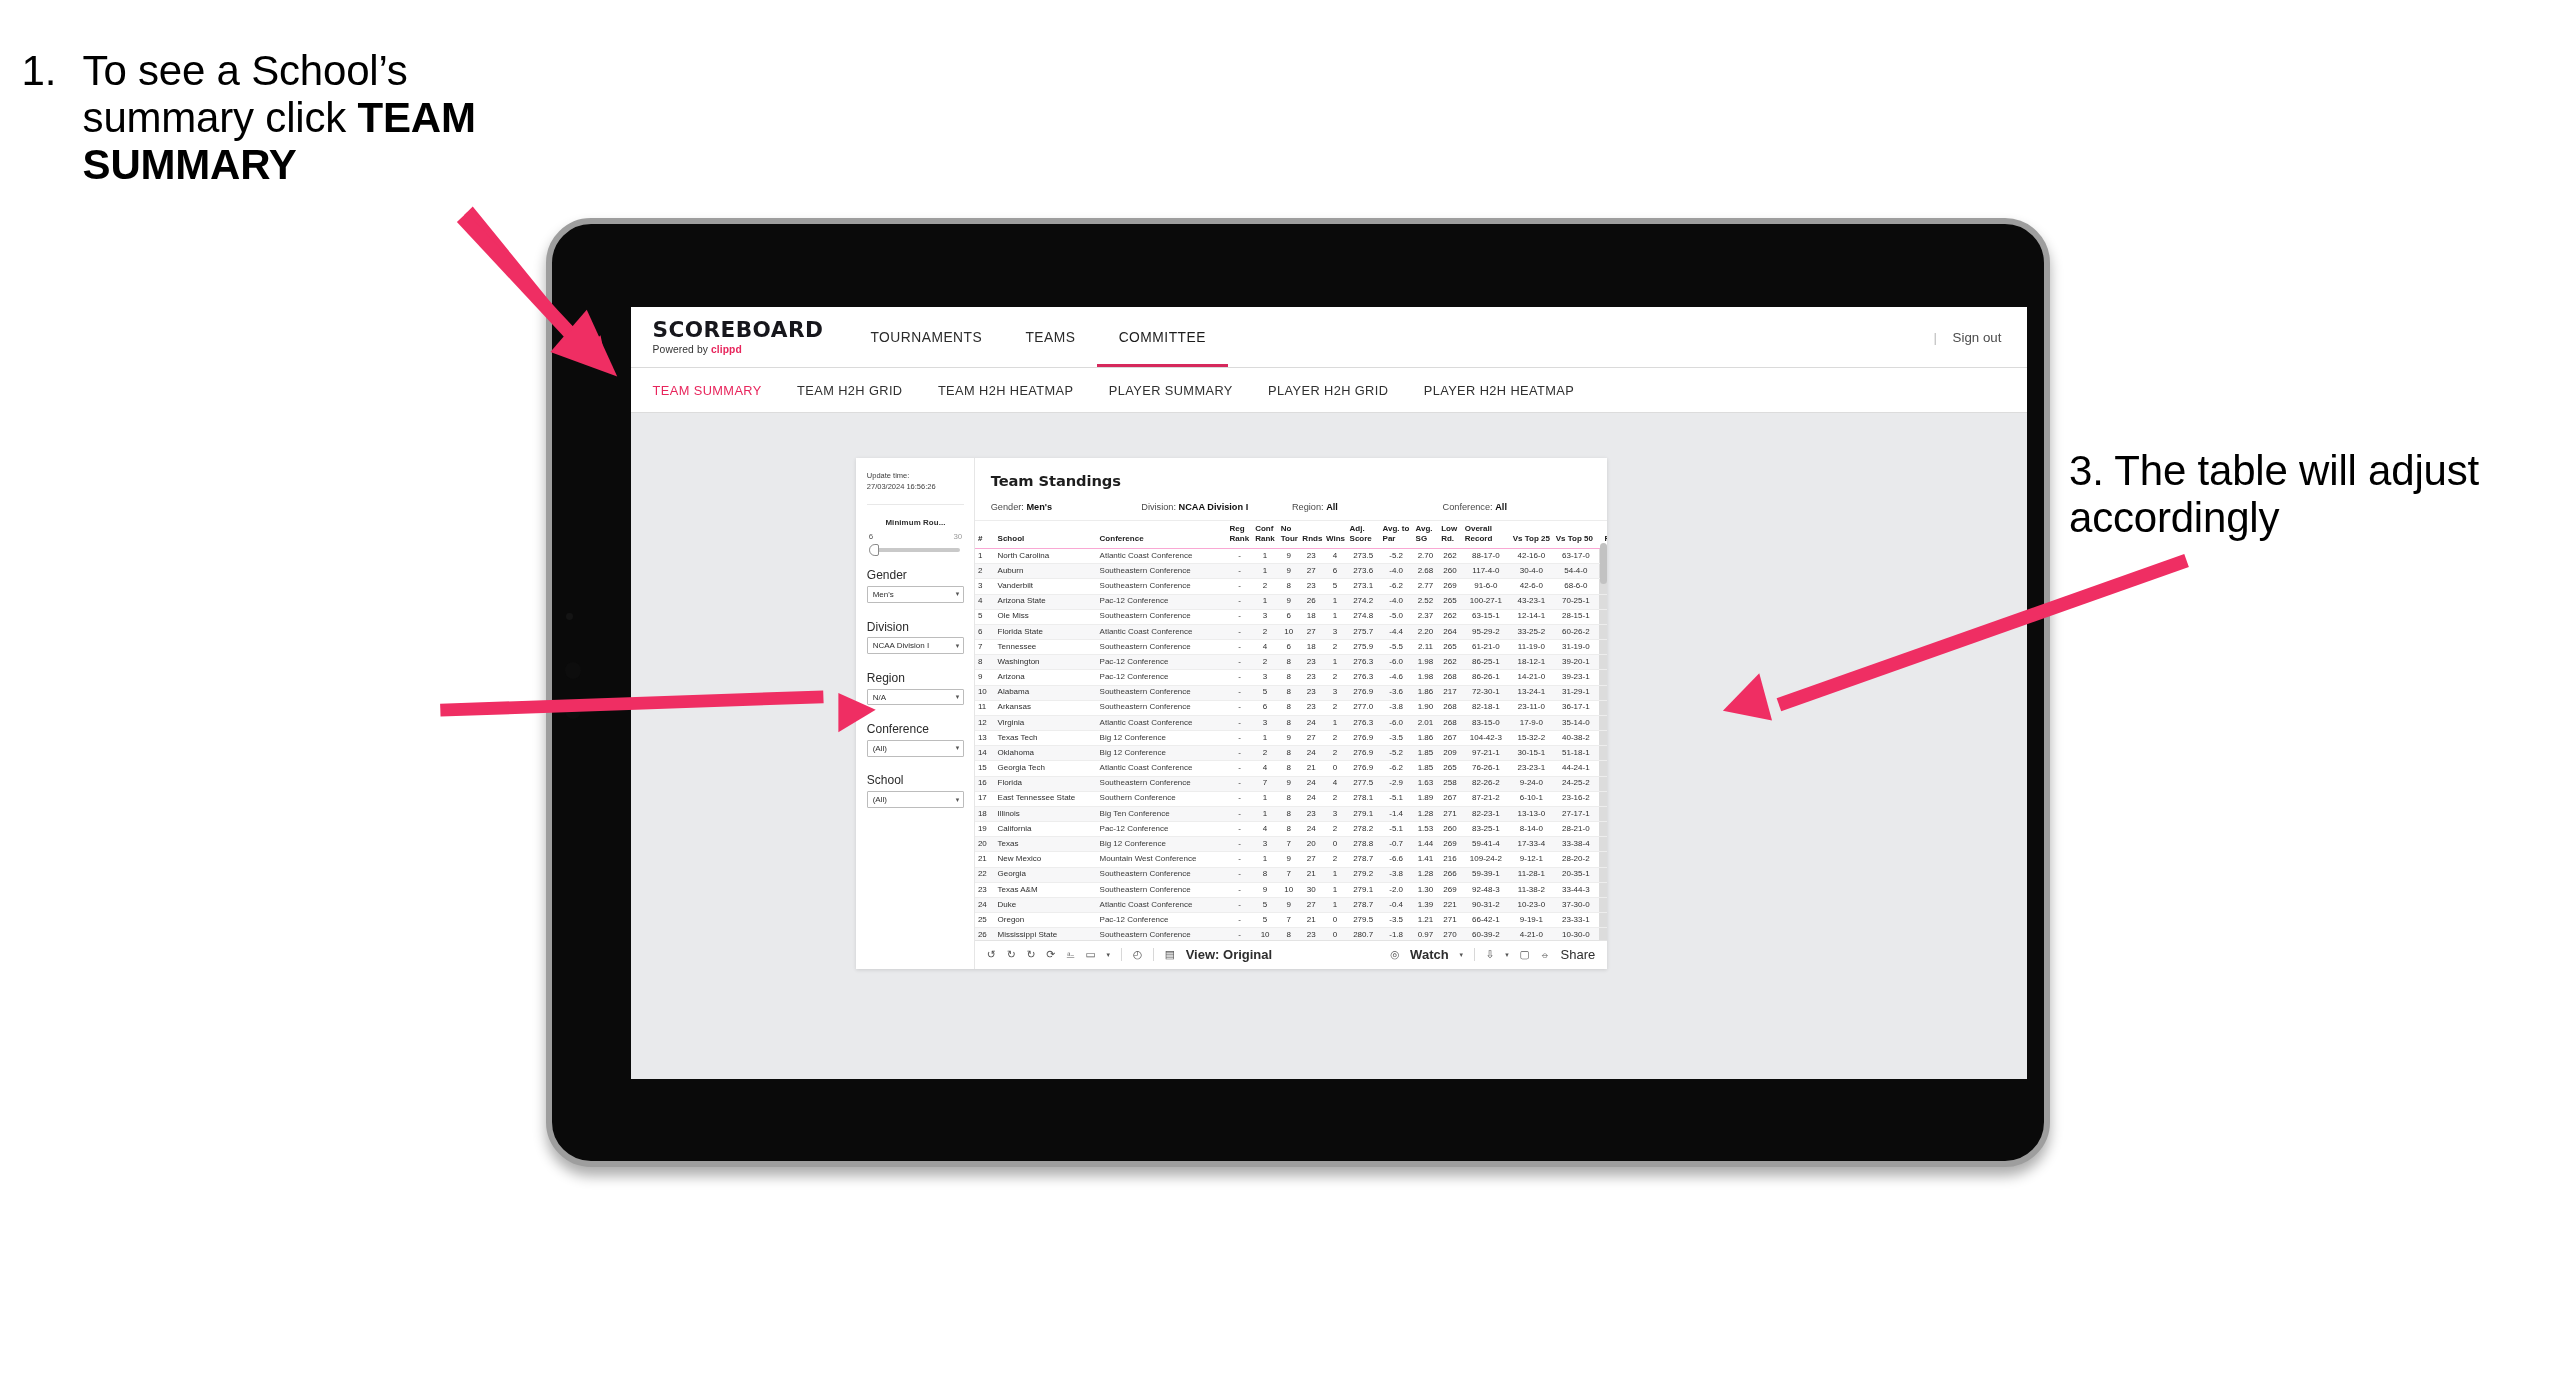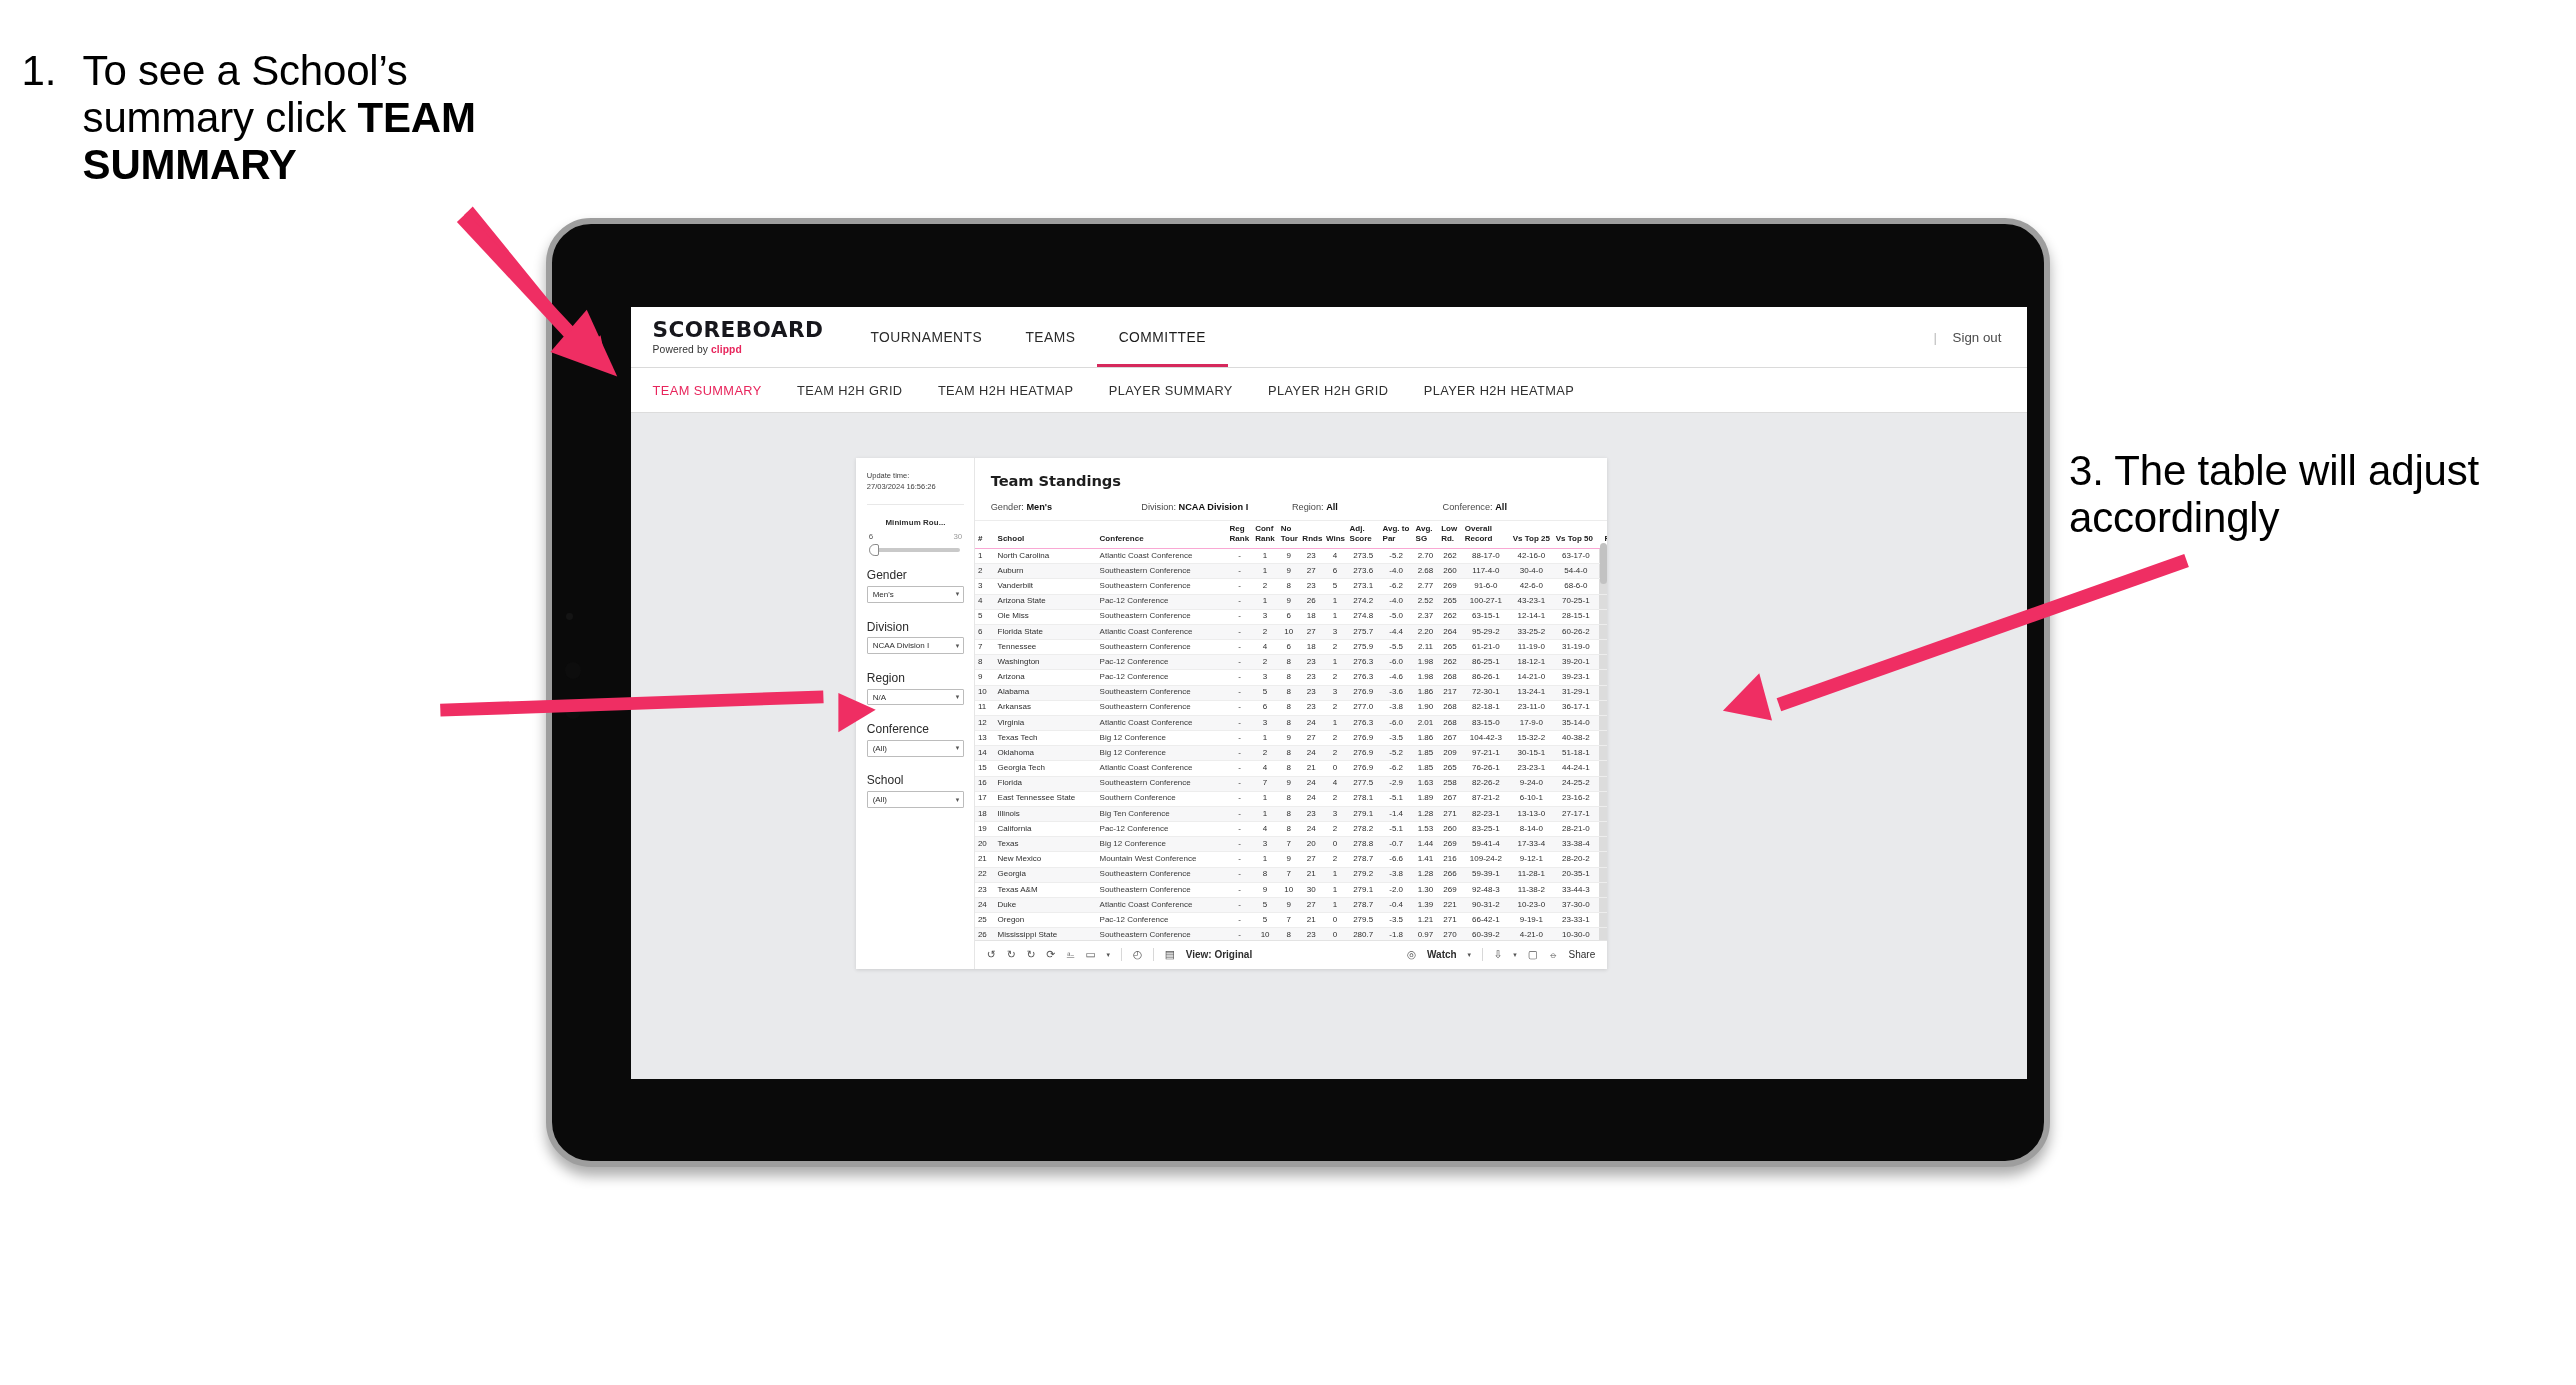--- a/index.html
+++ b/index.html
@@ -154,21 +154,21 @@
   
   .vtools {
     height: 29.5px; border-top:1px solid #e3e3e3; background:#fff;
     display:flex; align-items:center; padding: 0 11.8px; gap:10.8px;
     font-size:9px; color:#3c3c3c;
   }
   .vtools .grp { display:flex; align-items:center; gap:10.8px; }
   .vtools .vdiv { width:1px; height:12.8px; background:#d8d8d8; }
   .vtools .spacer { flex:1; }
   .ic { display:inline-block; color:#555; font-size:10.8px; line-height:1; }
-  .tlabel { font-size:10px; color:#2e2e2e; }
+  .tlabel { font-size:13px; color:#2e2e2e; }
   .tbold { font-weight:600; }
 </style>
 </head>
 <body>
 
 <div id="stage">
 
   <div class="anno" id="anno1">
     <span class="num">1.</span>
     <span class="body">

